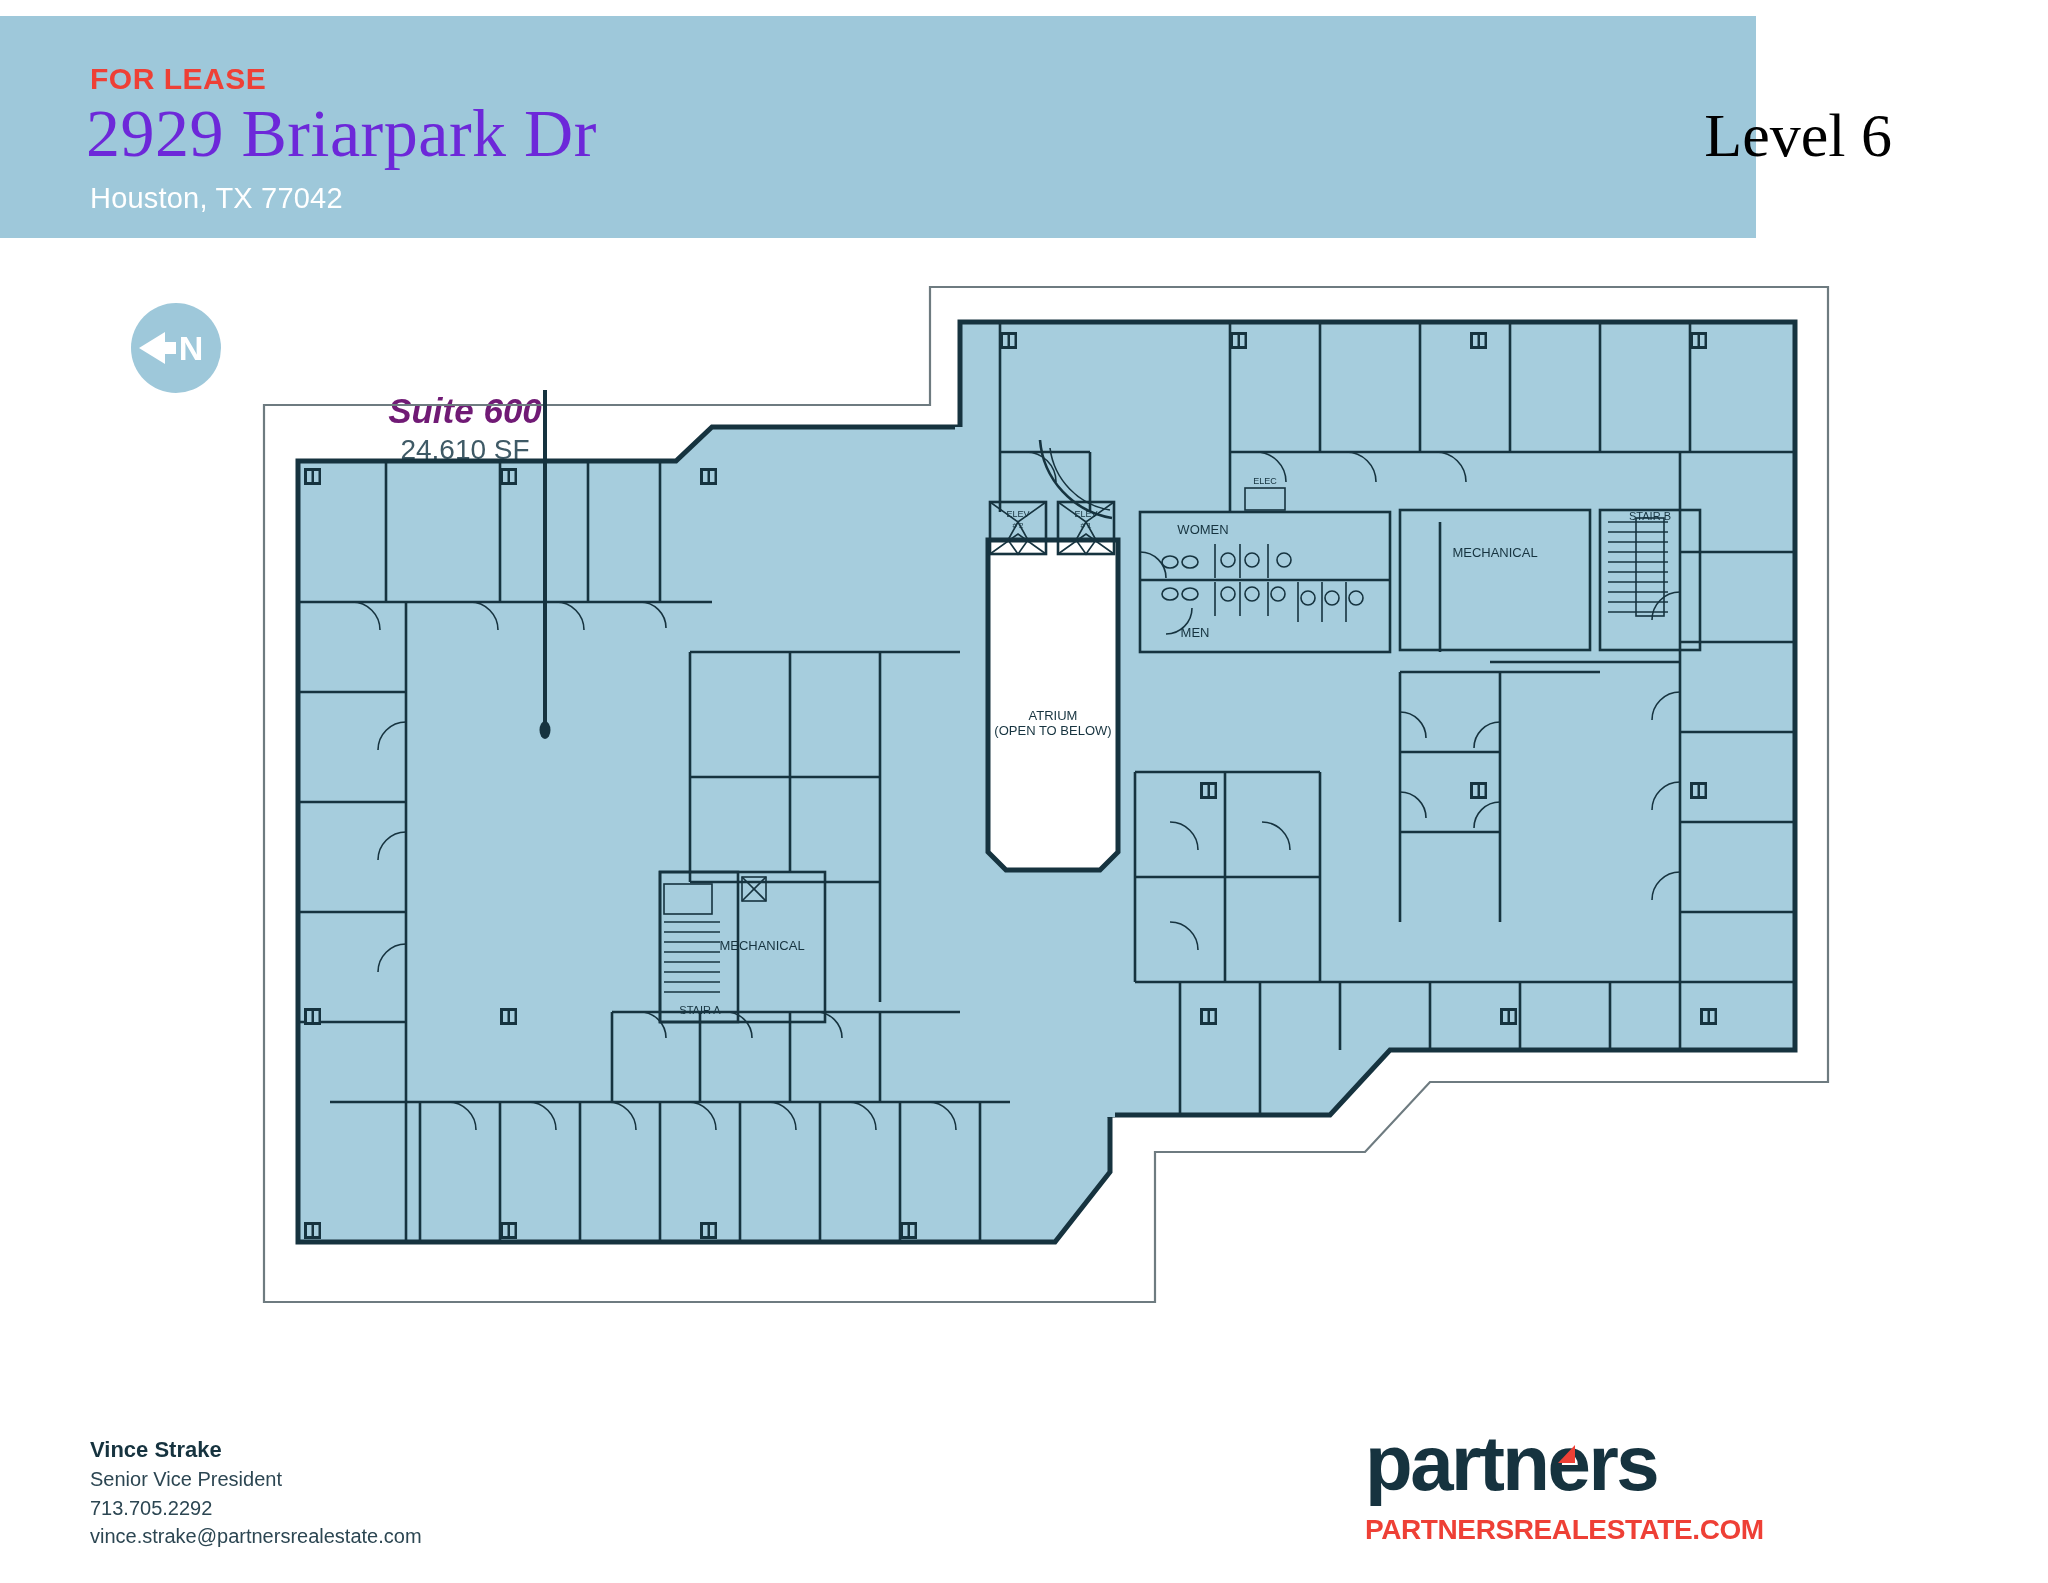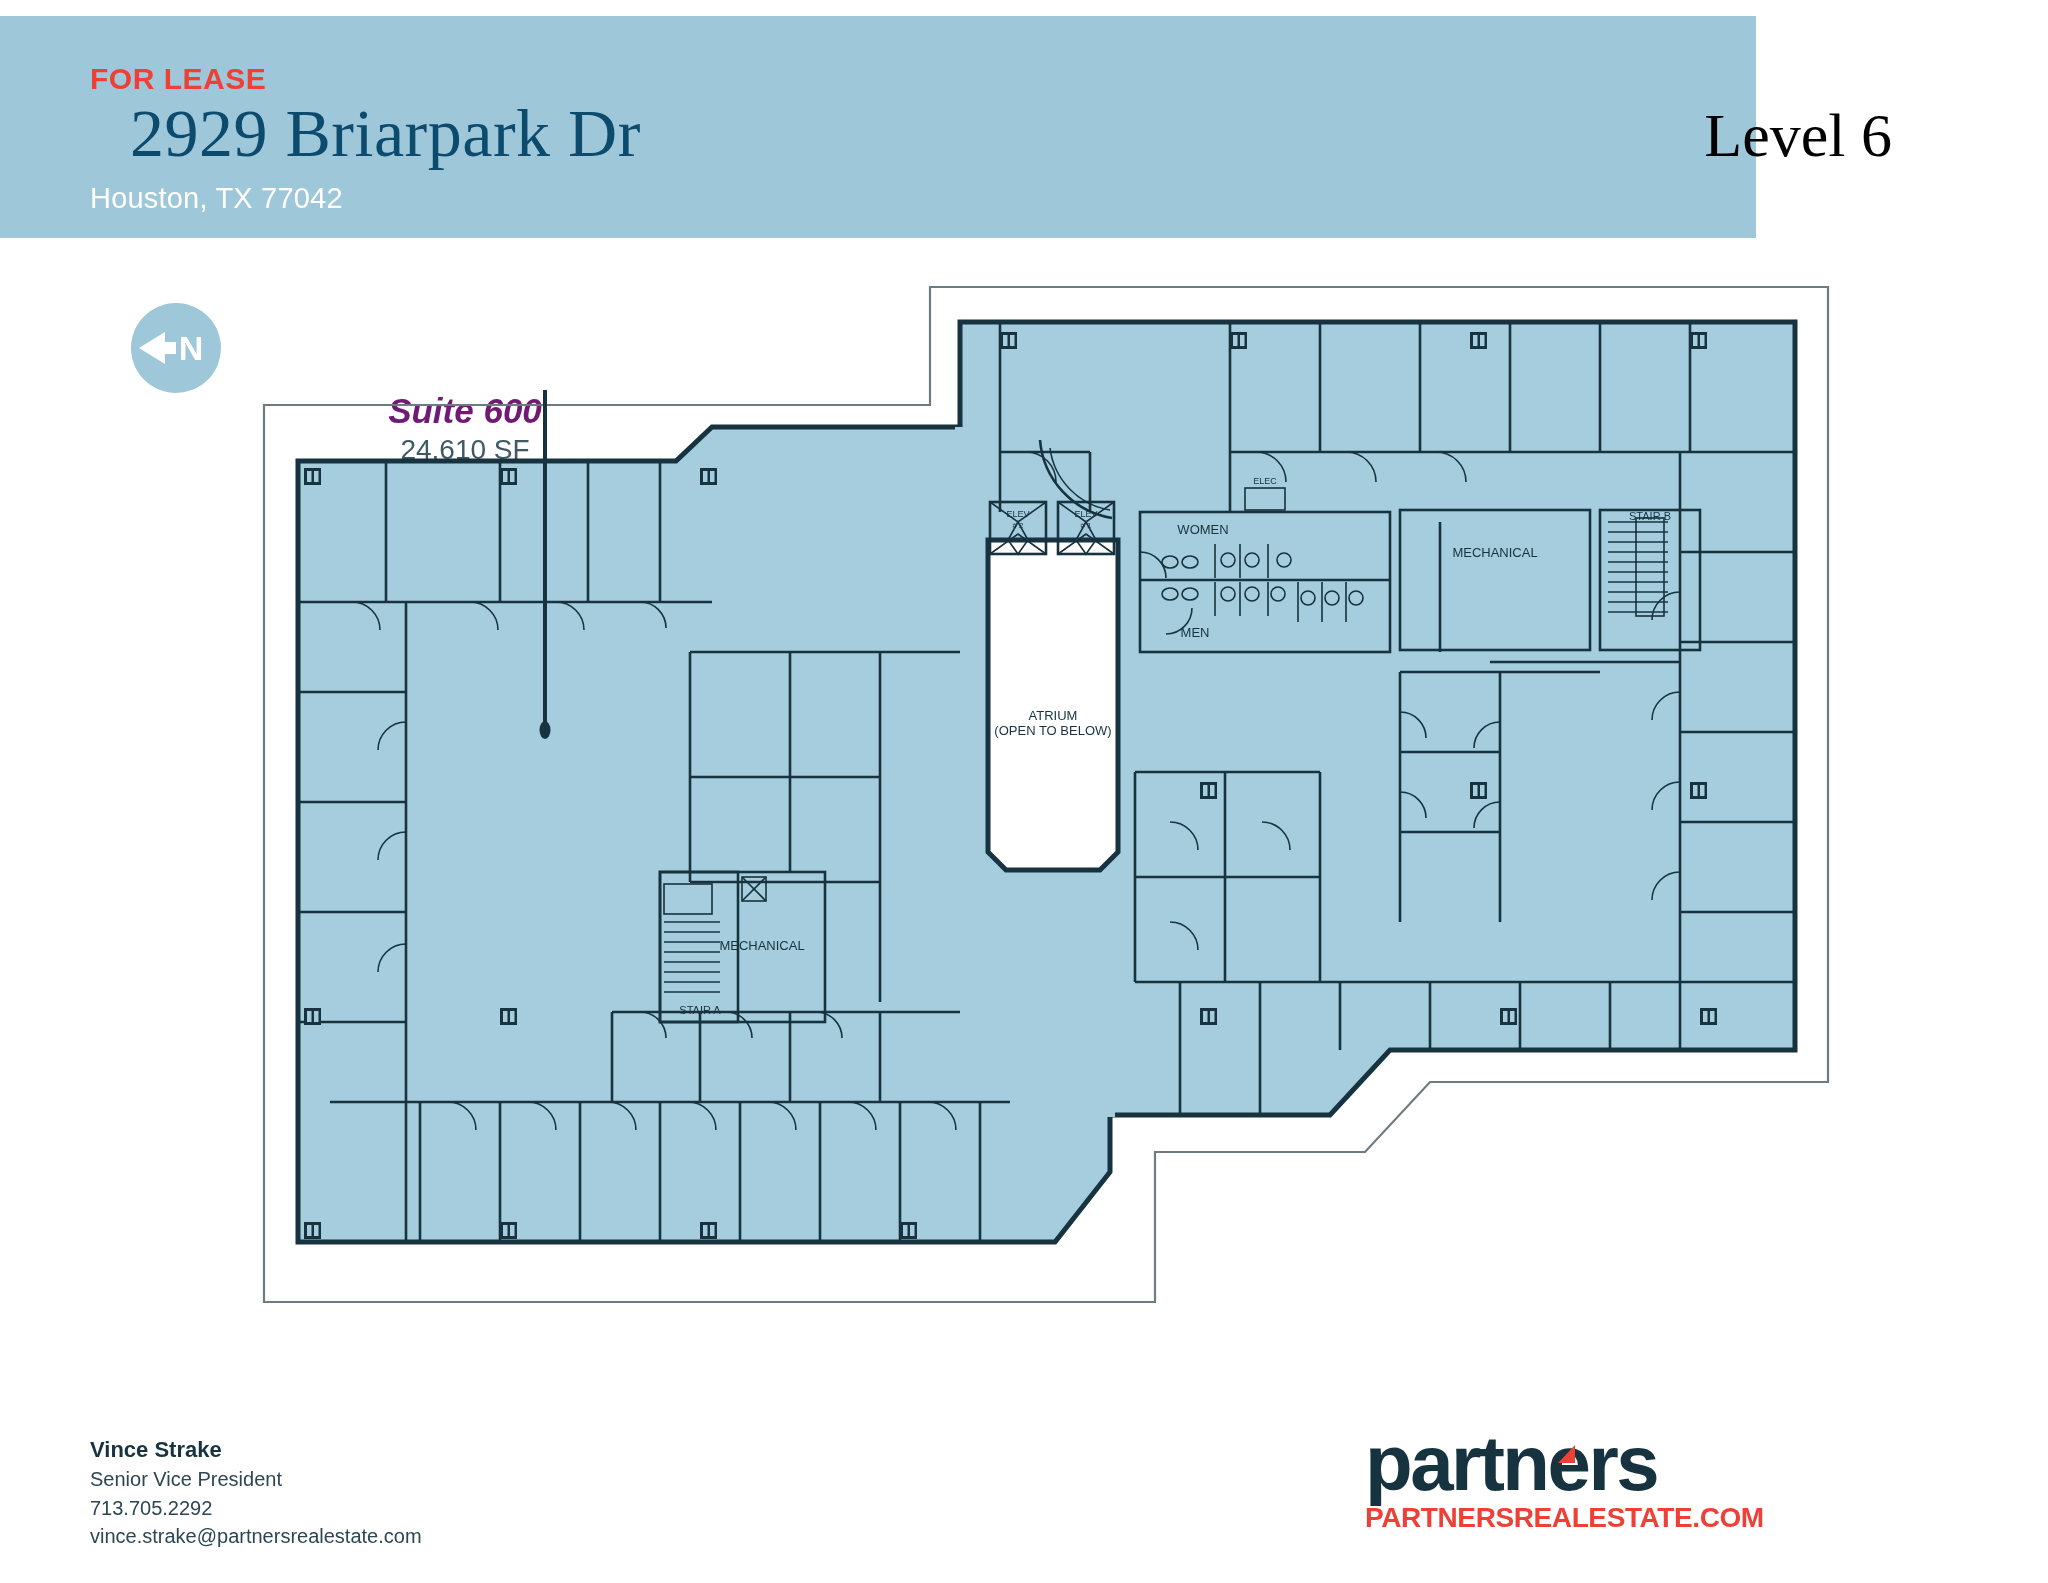--- a/index.html
+++ b/index.html
@@ -35,26 +35,25 @@
     font-size: 30px;
     font-weight: bold;
     letter-spacing: 0.5px;
     color: #ee4036;
     font-family: "Liberation Sans", sans-serif;
   }
   #address-line {
     position: absolute;
     left: -4px; top: 78px;
     font-size: 68px;
-    color: #0c4a6e;
+    color: #6d28d9;
     font-family: "Liberation Serif", serif;
     font-weight: normal;
     letter-spacing: 0.5px;
     white-space: nowrap;
-    margin-left: 44px;
   }
   #city-line {
     position: absolute;
     left: 0px; top: 166px;
     font-size: 29px;
     color: #ffffff;
     font-family: "Liberation Sans", sans-serif;
     letter-spacing: 0.2px;
   }
   #level-label {
@@ -136,20 +135,21 @@
     font-family: "Liberation Sans", sans-serif;
   }
   #logo-accent {
     position: absolute;
     left: 193px; top: 21px;
     width: 0; height: 0;
     border-left: 17px solid transparent;
     border-bottom: 18px solid #ee4036;
   }
   #logo-url {
+    margin-top: 12px;
     font-size: 28px;
     font-weight: bold;
     color: #ee4036;
     letter-spacing: -0.4px;
     font-family: "Liberation Sans", sans-serif;
   }
 </style>
 </head>
 <body>
 

